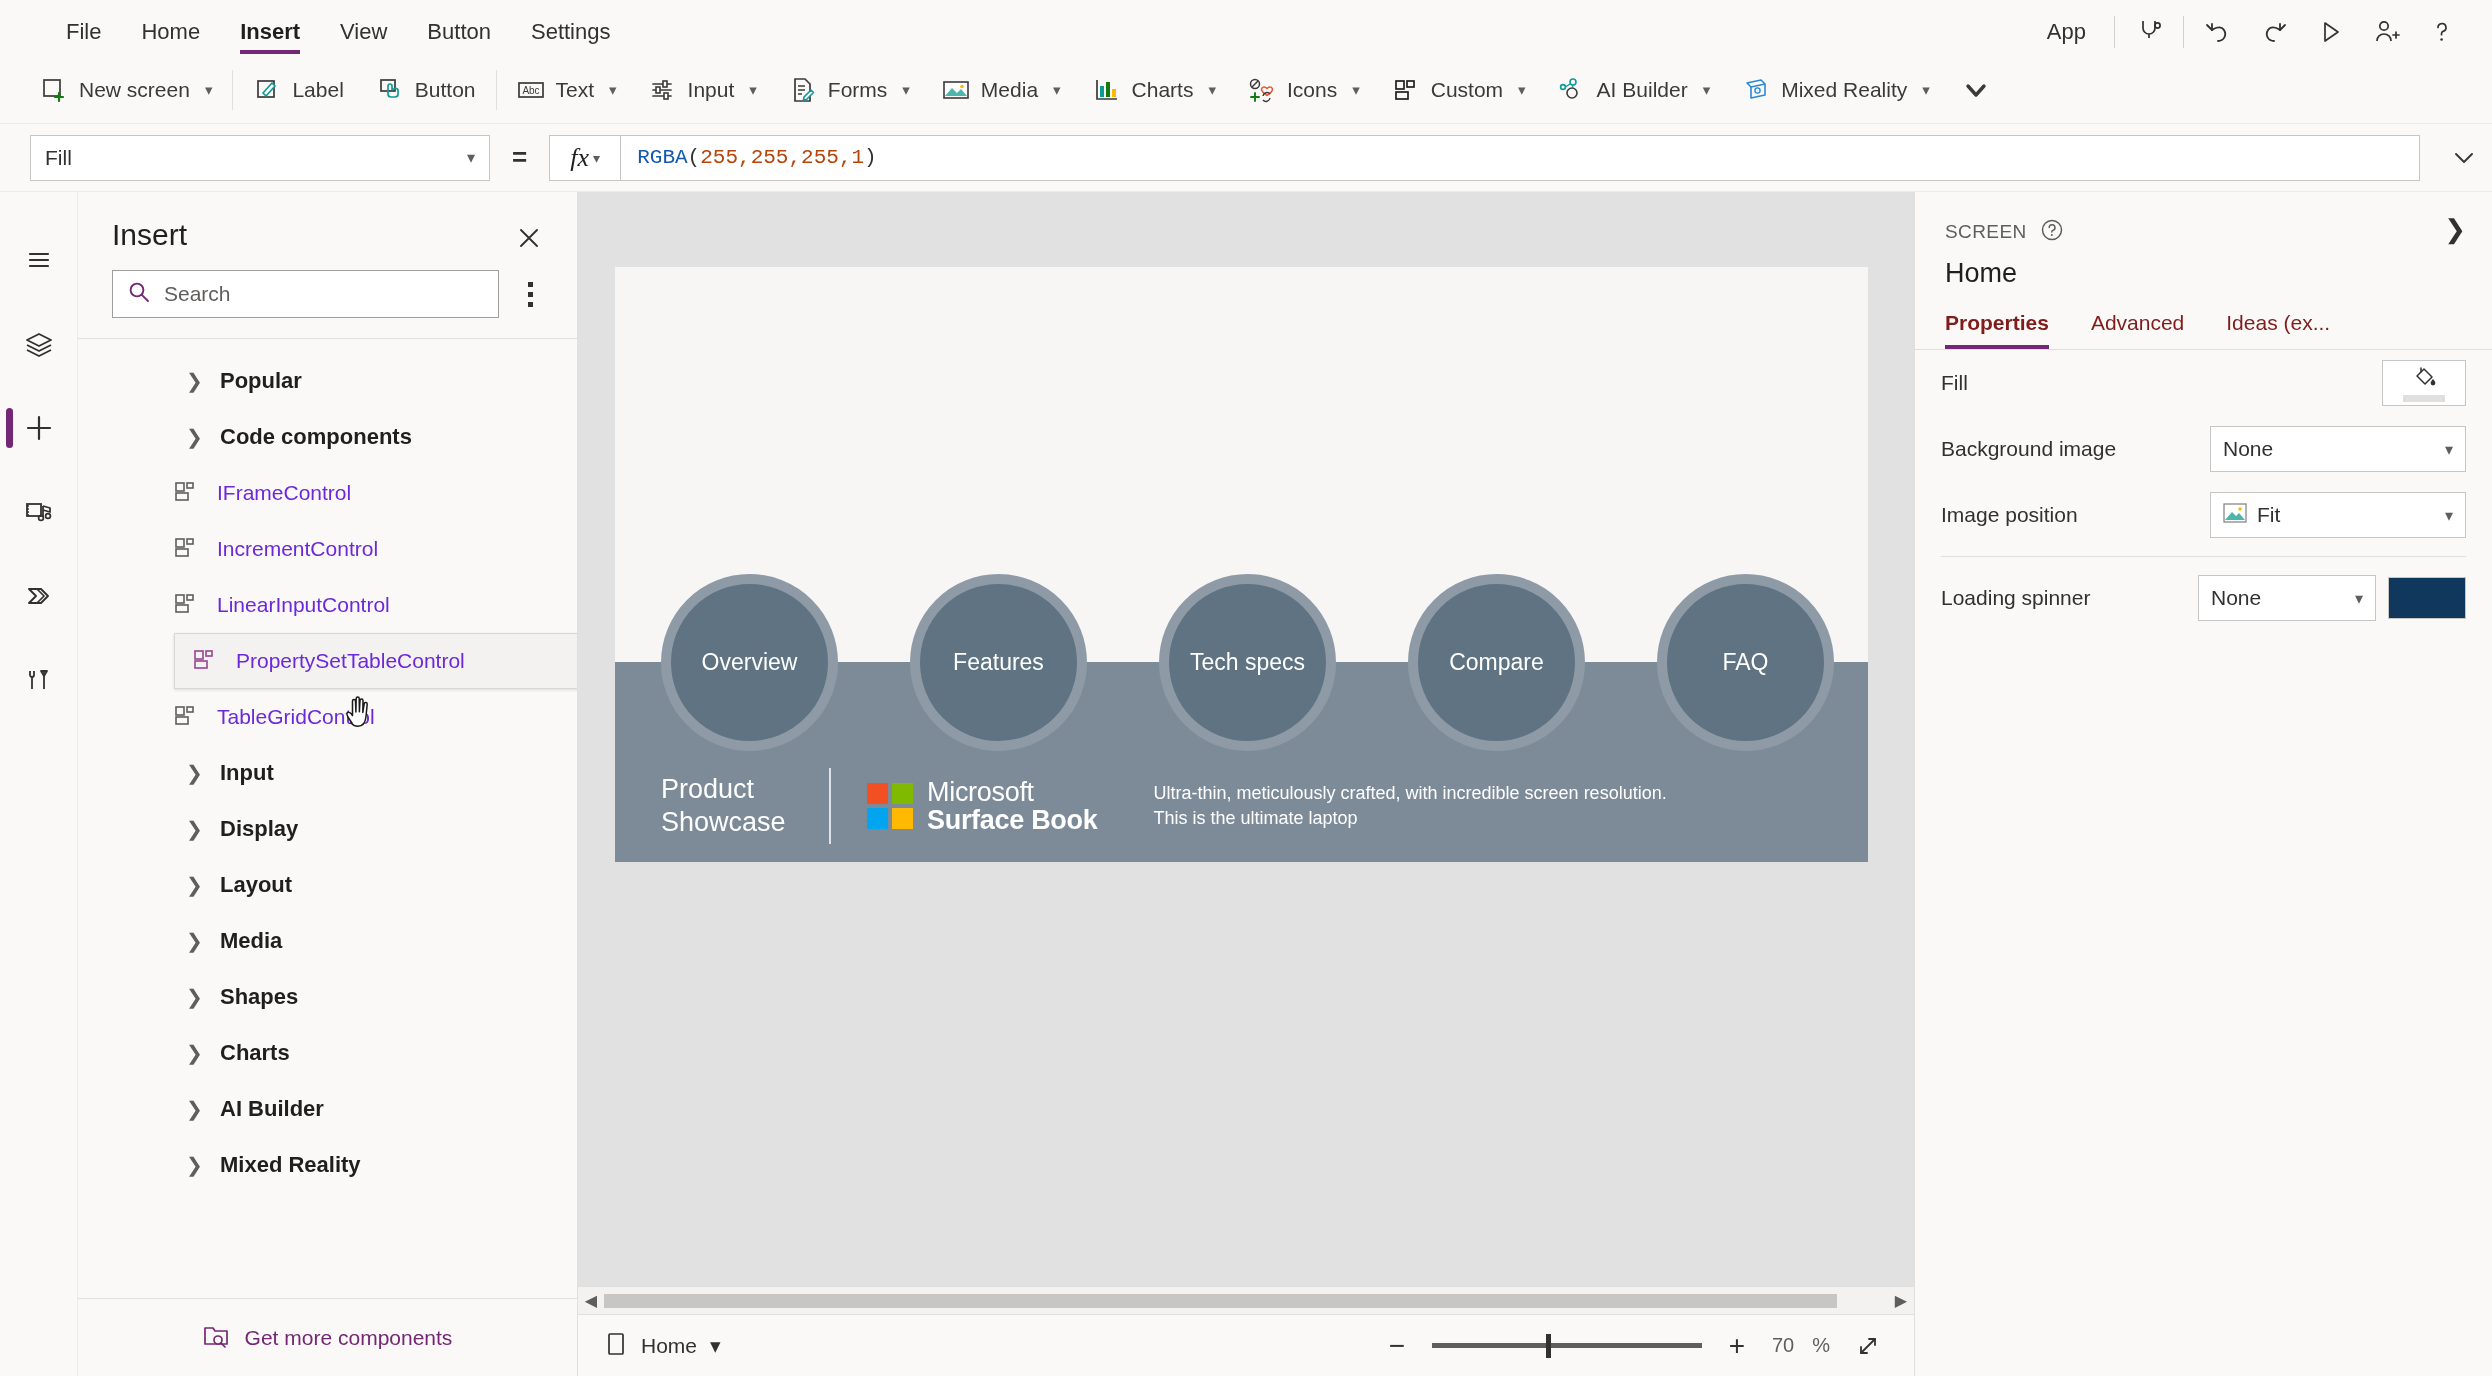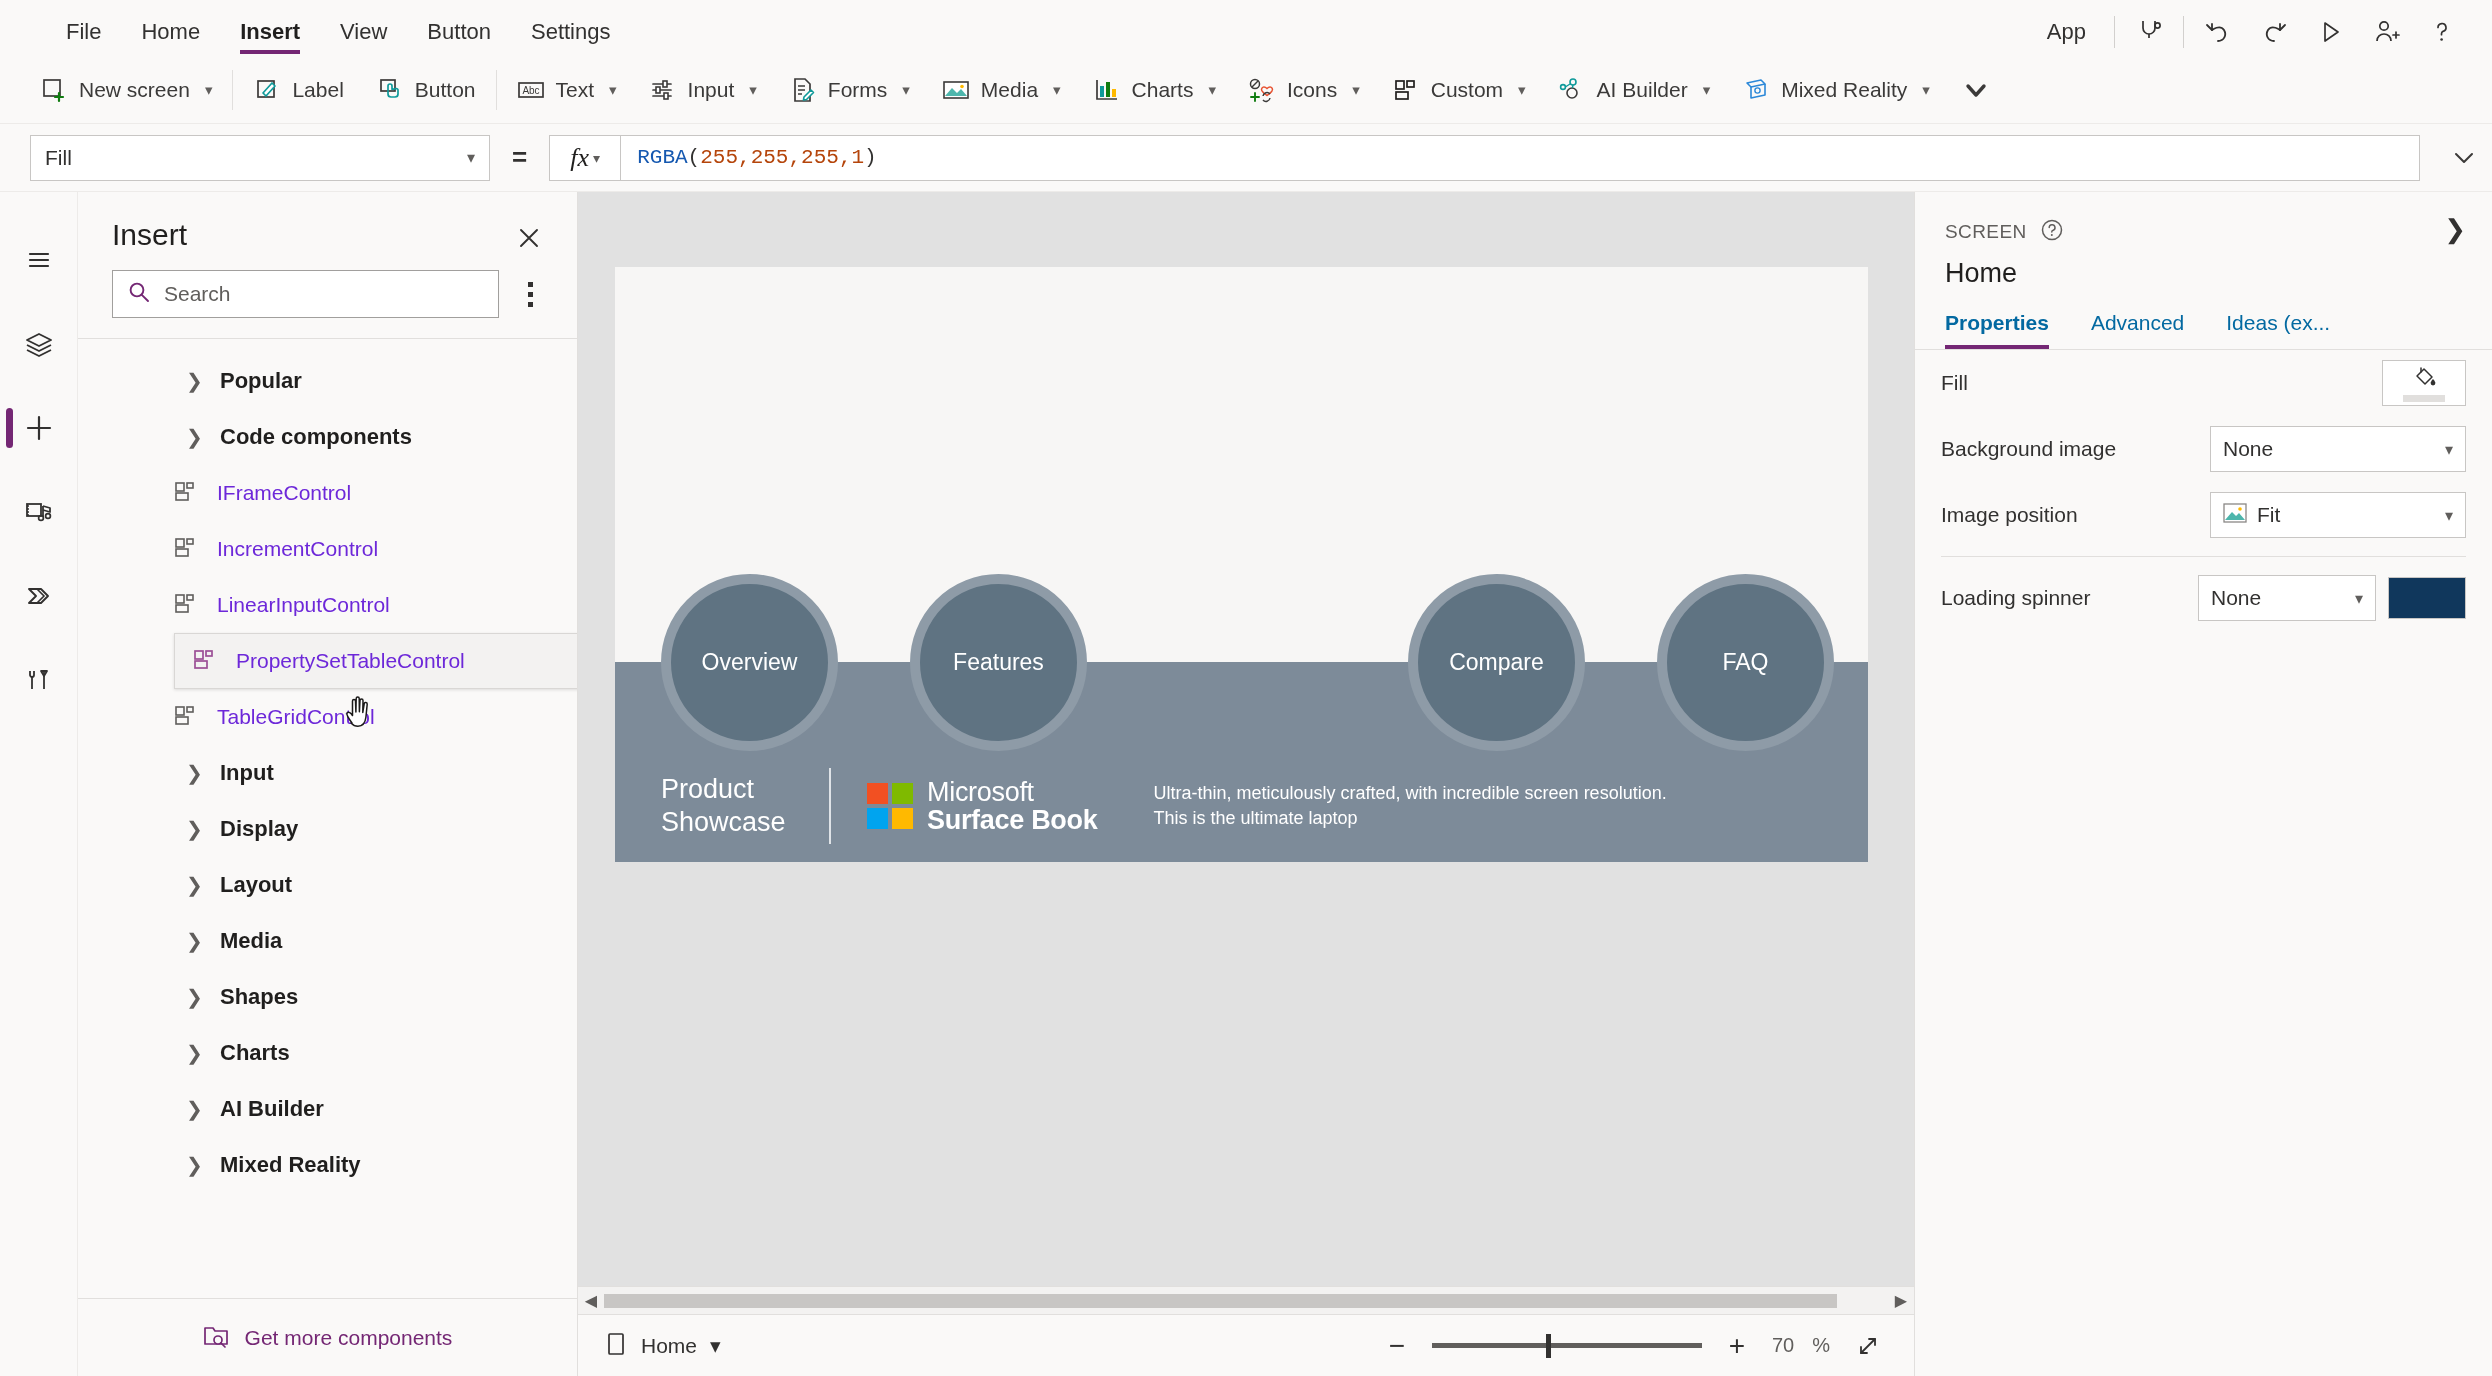--- a/index.html
+++ b/index.html
@@ -213,21 +213,21 @@
   .rpanel {
     position: absolute; right: 0; top: 192px; width: 578px; bottom: 0;
     background: #faf9f8; border-left: 1px solid #e1dfdd;
   }
   .rp-head { padding: 26px 30px 0 30px; position: relative; }
   .rp-kicker { display: flex; align-items: center; gap: 13px; }
   .rp-kicker .kt { font-size: 19px; color: #605e5c; letter-spacing: 0.4px; }
   .rp-expand { position: absolute; right: 26px; top: 22px; font-size: 26px; color: #323130; cursor: pointer; }
   .rp-name { font-size: 27px; color: #201f1e; margin-top: 12px; }
   .rp-tabs { display: flex; align-items: flex-end; gap: 0; margin-top: 22px; }
-  .rp-tab { position: relative; font-size: 21px; color: #0369a1; padding: 0 16px 14px 0; margin-right: 26px; cursor: pointer; }
+  .rp-tab { position: relative; font-size: 21px; color: #7f1d1d; padding: 0 16px 14px 0; margin-right: 26px; cursor: pointer; }
   .rp-tab.active { font-weight: 700; }
   .rp-tab.active::after {
     content: ""; position: absolute; left: 0; right: 16px; bottom: 0; height: 4px; background: #742774;
   }
   .rp-tabline { height: 1px; background: #e1dfdd; }
   .rp-body { padding: 0 26px; }
   .prow { display: flex; align-items: center; height: 66px; }
   .plabel { font-size: 21px; color: #323130; width: 228px; flex: 0 0 auto; }
   .pctl { flex: 1; display: flex; align-items: center; gap: 12px; justify-content: flex-end; }
   .pdrop {
@@ -685,20 +685,23 @@
   <div class="canvas-wrap">
     <div class="canvas-stage">
       <div class="app-screen">
         <div class="banner" style="background: rgb(125, 139, 153);"></div>
 
         <div class="nav-circle" style="left: 46px; top: 307px; background: rgb(95, 115, 130); border-color: rgb(142, 155, 167);">
           <span>Overview</span>
         </div>
         <div class="nav-circle" style="left: 295px; top: 307px; background: rgb(95, 115, 130); border-color: rgb(142, 155, 167);">
           <span>Features</span>
+        </div>
+        <div class="nav-circle" style="left: 544px; top: 307px; background: rgb(95, 115, 130); border-color: rgb(142, 155, 167);">
+          <span>Tech specs</span>
         </div>
         <div class="nav-circle" style="left: 793px; top: 307px; background: rgb(95, 115, 130); border-color: rgb(142, 155, 167);">
           <span>Compare</span>
         </div>
         <div class="nav-circle" style="left: 1042px; top: 307px; background: rgb(95, 115, 130); border-color: rgb(142, 155, 167);">
           <span>FAQ</span>
         </div>
 
         <div class="banner-bottom">
           <div class="ps-title">

